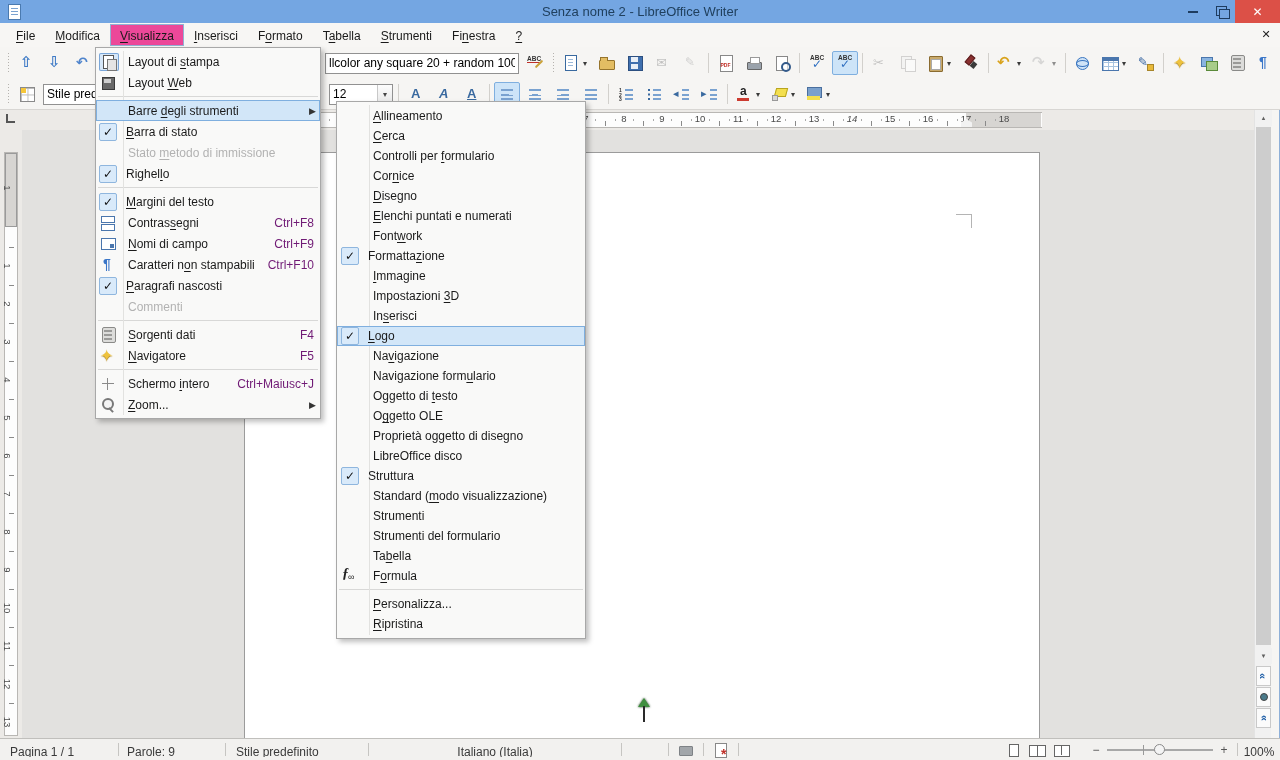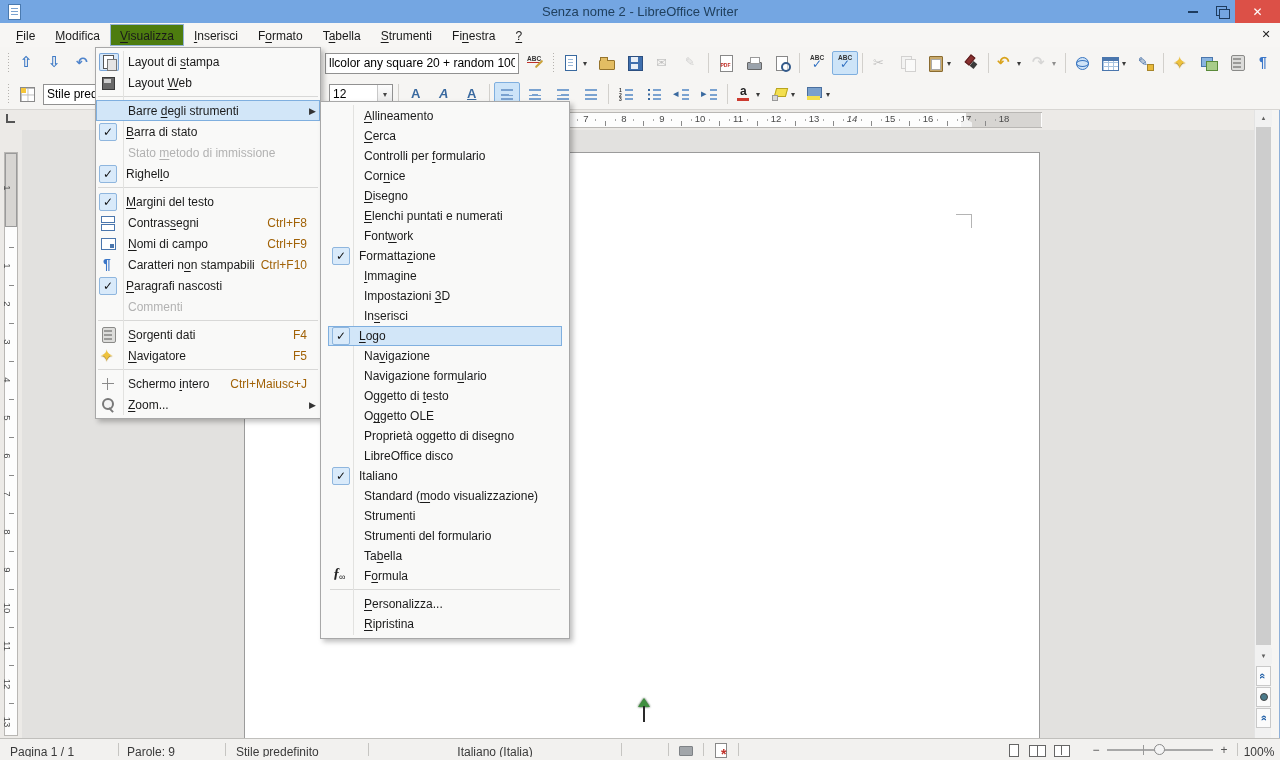--- a/index.html
+++ b/index.html
@@ -19,21 +19,21 @@
   #controls{position:absolute;right:0;top:0;height:23px;display:flex}
   .tbctl{width:28px;height:23px;position:relative;display:flex;align-items:center;justify-content:center;color:#1e3c5f}
   .tbctl.minb::before{content:"";width:10px;height:2px;background:#1e3c5f}
   .tbctl.rstb::before{content:"";position:absolute;left:9px;top:6px;width:9px;height:8px;border:1px solid #1e3c5f}
   .tbctl.rstb::after{content:"";position:absolute;left:12px;top:9px;width:9px;height:8px;border:1px solid #1e3c5f;background:#74a6e2}
   .tbctl.clsb{width:45px;background:#dc5047;color:#fff;font-size:12px;font-weight:bold}
 
   
   #menubar{position:absolute;left:0;top:23px;width:1280px;height:24px;background:#f7f6f4;display:flex;align-items:center;padding-left:6px}
   .mbitem{padding:0 9px;height:22px;line-height:22px;border:1px solid transparent}
-  .mbitem.open{background:#4d7c0f;border-color:#92b2d4}
+  .mbitem.open{background:#ec4899;border-color:#92b2d4}
   #mb-close{position:absolute;right:6px;top:3px;width:16px;height:16px;line-height:16px;text-align:center;color:#222;font-size:11px}
 
   
   #tb1,#tb2{position:absolute;left:0;width:1280px;background:#f6f5f3;display:flex;align-items:center;padding-left:4px}
   #tb1{top:47px;height:32px}
   #tb2{top:79px;height:31px;border-bottom:1px solid #d8d6d3}
   .tgrip{width:5px;height:20px;margin:0 2px;flex:none;background:repeating-linear-gradient(to bottom,#b5b2ae 0 1px,transparent 1px 3px);background-size:1px 100%;background-repeat:no-repeat;background-position:center}
   .tsep{width:1px;height:20px;background:#d2d0cc;margin:0 3px;flex:none}
   .tspace{flex:none;height:1px}
   .tbtn{height:24px;min-width:26px;padding:0 2px;border:1px solid transparent;border-radius:2px;display:inline-flex;align-items:center;justify-content:center;margin:0 1px;flex:none}
@@ -129,35 +129,35 @@
   [data-ic="zoom-icon"]::before{content:"";left:3px;top:2px;width:8px;height:8px;border:2px solid #787878;border-radius:50%;background:#f4f4f4}
   [data-ic="zoom-icon"]::after{content:"";left:11px;top:11px;width:2px;height:6px;background:#787878;transform:rotate(-45deg)}
   [data-ic="formula-icon"]::before{content:"ƒ";left:2px;top:-1px;font:italic bold 14px "Liberation Serif","DejaVu Serif",serif;color:#222}
   [data-ic="formula-icon"]::after{content:"∞";left:8px;top:5px;font-size:9px;color:#222}
 
   
   .menu{position:absolute;background:#f9f9f8;border:1px solid #a8a8a8;box-shadow:3px 3px 5px rgba(0,0,0,.25);z-index:60;padding:3px 0}
   .menu::before{content:"";position:absolute;top:3px;bottom:3px;width:1px;background:#e2e2e0}
   #view-menu{left:95px;top:47px;width:226px}
   #view-menu::before{left:27px}
-  #toolbars-submenu{left:320px;top:101px;width:250px;z-index:70;padding:4px 7px}
+  #toolbars-submenu{left:336px;top:101px;width:250px;z-index:70;padding:4px 0}
   #toolbars-submenu::before{left:32px}
   .mrow{display:flex;align-items:center;position:relative}
   #view-menu .mrow{height:21px}
   #toolbars-submenu .mrow{height:20px}
   .mrow.hl{background:#d2e6f8;box-shadow:inset 0 0 0 1px #7fafdf}
   .mrow.dis{color:#b2b2b2}
   .micol{width:20px;height:18px;margin-left:3px}
   #toolbars-submenu .micol{width:24px}
   .micol.sel{background:#d6e7f8;box-shadow:inset 0 0 0 1px #7aa6d8;border-radius:2px}
   .mcheck{width:18px!important;height:18px;background:#d9eafa;border:1px solid #8fb6de;border-radius:2px;color:#111;font-weight:bold;font-size:12px;line-height:16px;text-align:center;margin-left:3px}
   #toolbars-submenu .mcheck{margin-left:4px}
   .mlabel{margin-left:9px;white-space:nowrap}
   .mspring{flex:1}
-  .msc{margin-right:13px;white-space:nowrap;color:#a16207}
+  .msc{margin-right:6px;white-space:nowrap;color:#701a75}
   .marrow{width:13px;margin-right:4px;font-size:9px;color:#333;text-align:right}
   .msep{height:1px;background:#d8d8d7;margin:3px 2px}
   #toolbars-submenu .msep{margin:3px 2px 4px}
 
   
   #hruler{position:absolute;left:22px;top:110px;width:1232px;height:20px;background:#eceae7}
   #vruler{position:absolute;left:0;top:110px;width:22px;height:628px;background:#eceae7}
   .rband{position:absolute;background:#fdfdfd;border-top:1px solid #b9b7b4;border-bottom:1px solid #b9b7b4}
   .rgray{position:absolute;background:#d7d5d2}
   .rnum{position:absolute;font-size:9.5px;color:#4a4a4a;width:20px;text-align:center;top:3px}
@@ -747,21 +747,21 @@
         <span class="mlabel">Proprietà oggetto di disegno</span>
         <span class="mspring"></span>
       </div>
       <div class="mrow">
         <span class="micol"></span>
         <span class="mlabel">LibreOffice disco</span>
         <span class="mspring"></span>
       </div>
       <div class="mrow">
         <span class="micol mcheck">✓</span>
-        <span class="mlabel">Italiano</span>
+        <span class="mlabel">Struttura</span>
         <span class="mspring"></span>
       </div>
       <div class="mrow">
         <span class="micol"></span>
         <span class="mlabel">Standard (<u>m</u>odo visualizzazione)</span>
         <span class="mspring"></span>
       </div>
       <div class="mrow">
         <span class="micol"></span>
         <span class="mlabel">Strumenti</span>

